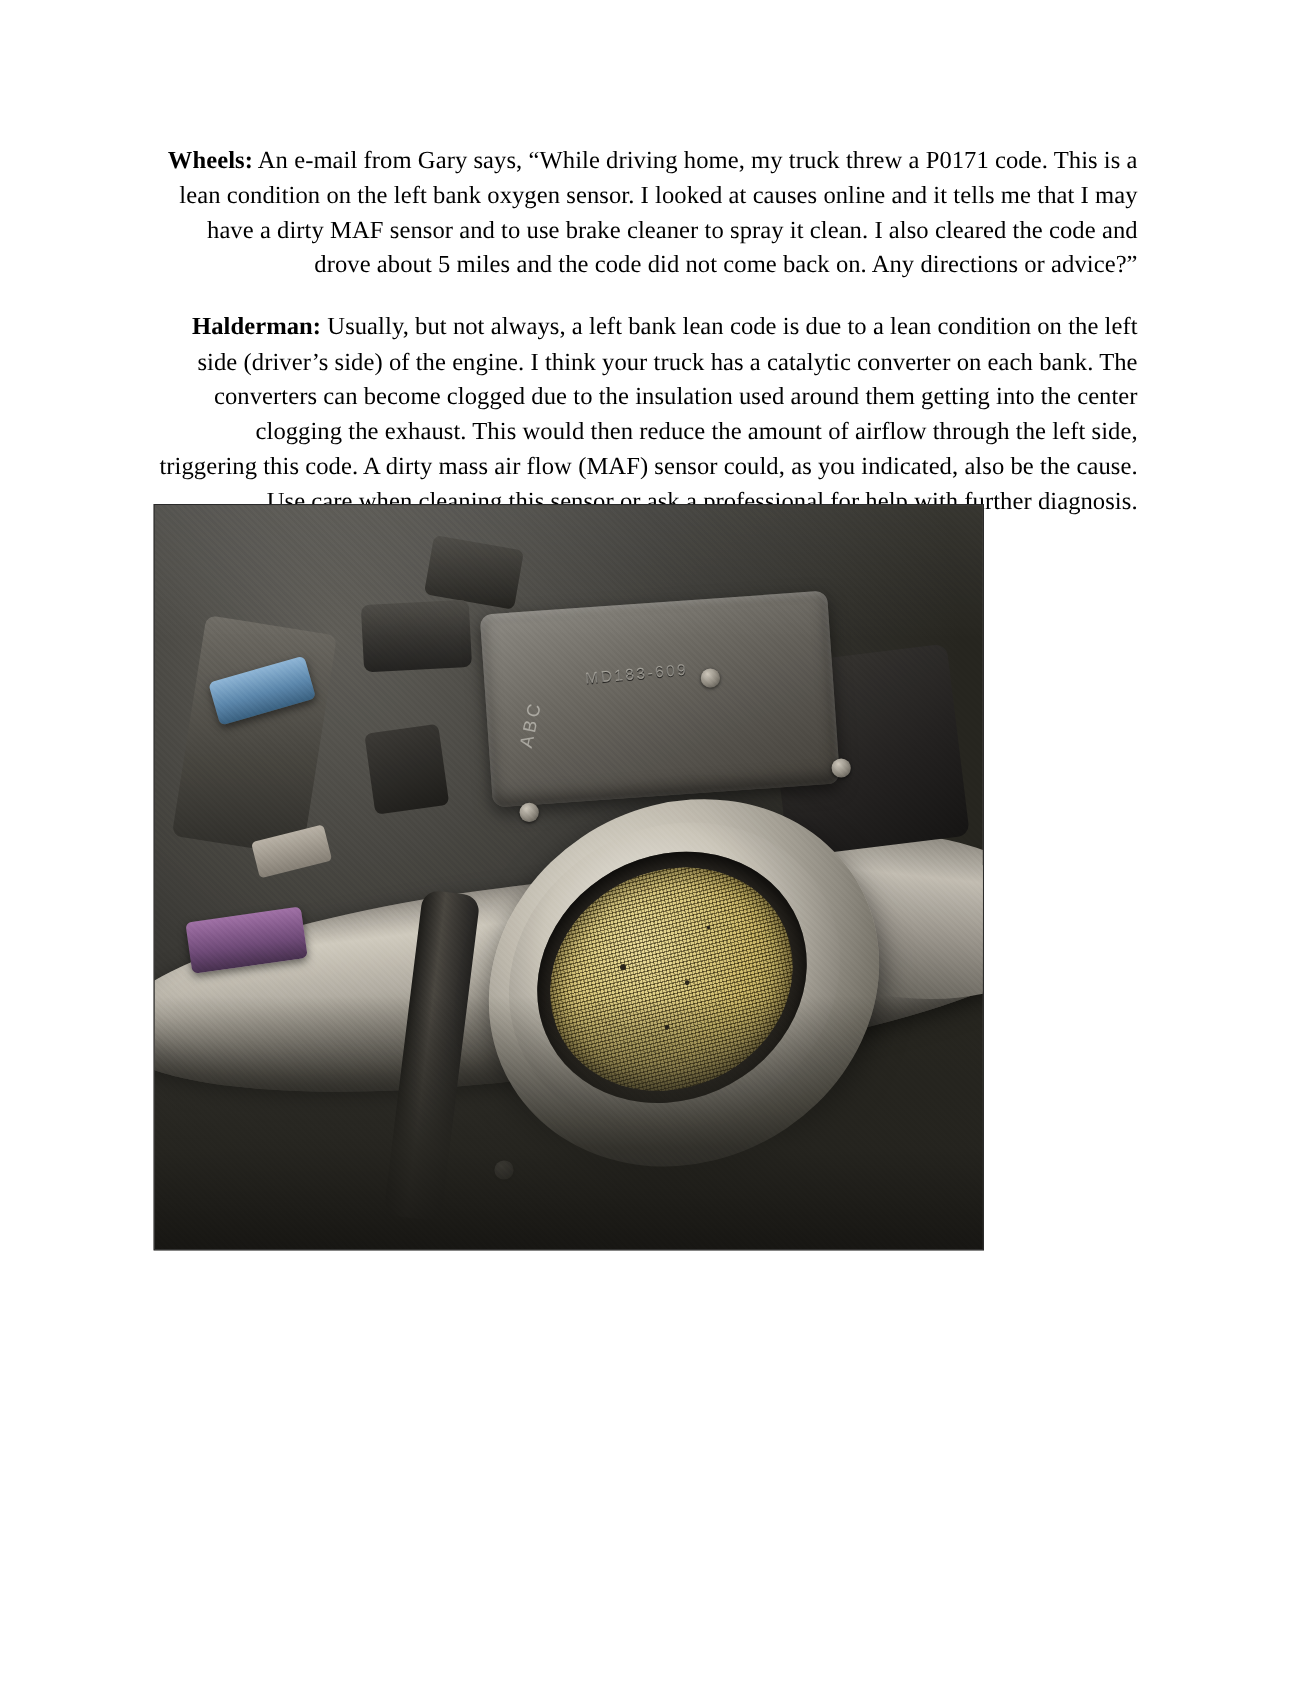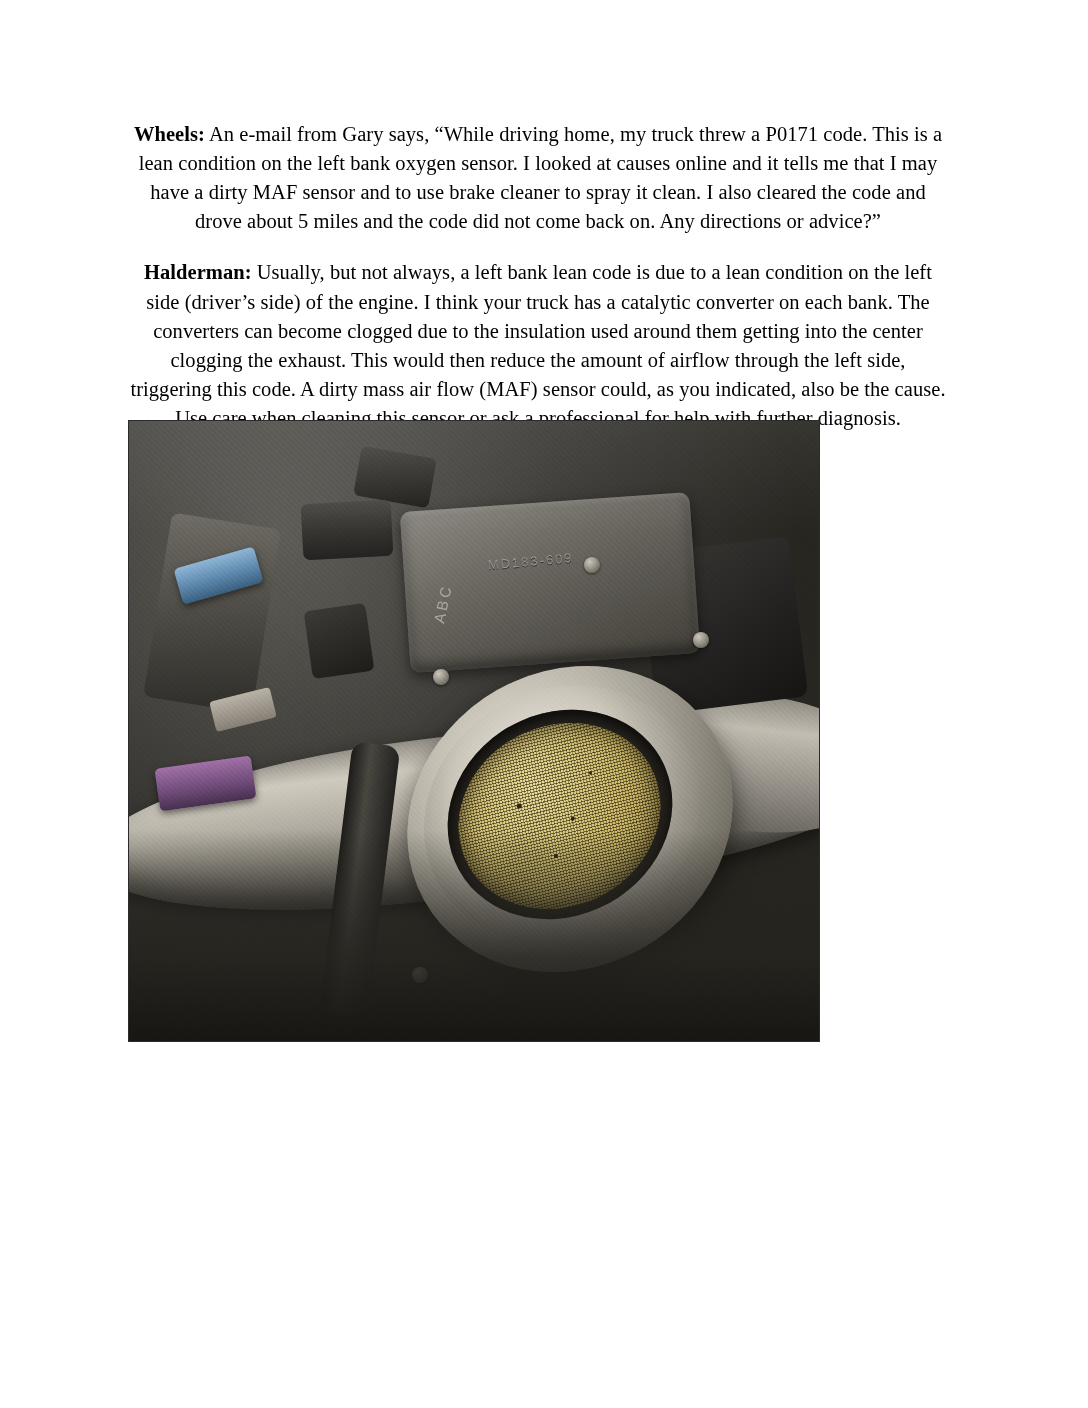--- a/index.html
+++ b/index.html
@@ -25,21 +25,21 @@
   .content {
     position: absolute;
     left: 128px;
     top: 120px;
     width: 820px;
   }
   p.para {
     margin: 0 0 22px 0;
     font-size: 20.5px;
     line-height: 1.42;
-    text-align: center;
+    text-align: right;
     letter-spacing: 0.05px;
   }
   p.para .lead {
     font-weight: bold;
   }
   .figure {
     position: absolute;
     left: 128px;
     top: 420px;
     width: 690px;

